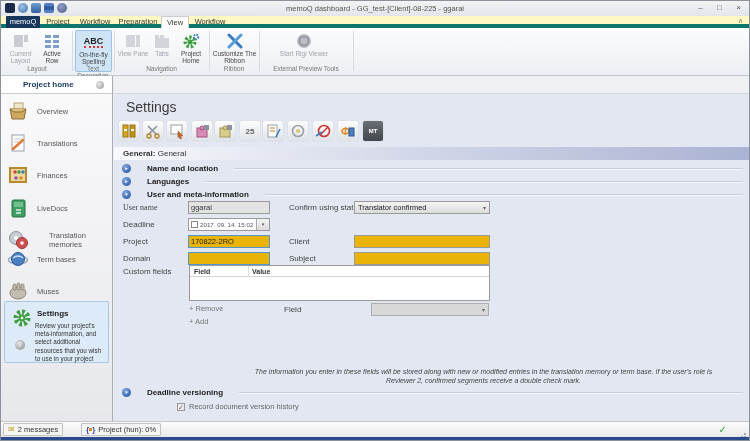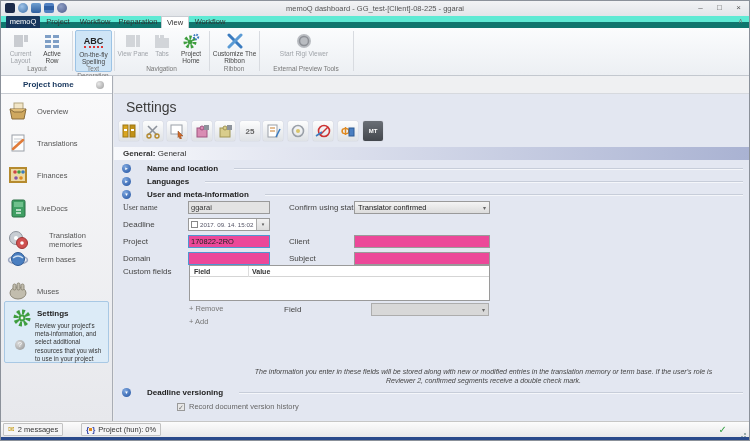--- a/index.html
+++ b/index.html
@@ -6,21 +6,21 @@
   *{box-sizing:border-box;font-family:"Liberation Sans","DejaVu Sans",sans-serif;}
   .win{position:relative;width:750px;height:441px;background:#e9ebee;border:1px solid #8b919a;overflow:hidden;}
   
   .titlebar{position:absolute;left:0;top:0;width:100%;height:15px;background:linear-gradient(#f2f3f5,#e2e5e9);}
   .qat{position:absolute;left:4px;top:2px;display:flex;gap:3px;}
   .qicon{width:10px;height:10px;border-radius:2px;font-size:6px;color:#fff;text-align:center;line-height:10px;}
   .wtitle{position:absolute;left:0;right:0;top:3px;text-align:center;font-size:7.5px;color:#555;}
   .wbtns{position:absolute;right:4px;top:1px;display:flex;gap:6px;}
   .wbtn{width:13px;height:12px;font-size:8px;color:#555;text-align:center;line-height:12px;}
   
-  .tabrow{position:absolute;left:0;top:15px;width:100%;height:12px;background:#5eead4;border-bottom:6px solid #0f766e;}
+  .tabrow{position:absolute;left:0;top:15px;width:100%;height:12px;background:#fef9c3;border-bottom:4px solid #0f766e;}
   .rtab{position:absolute;top:0;height:12px;font-size:7.5px;color:#333;text-align:center;line-height:12px;}
   .rtab.memoq{background:#17365d;color:#fff;border-radius:1px 1px 0 0;}
   .rtab.active{background:#fff;border:1px solid #c9cdd3;border-bottom:none;}
   .collapse{position:absolute;right:6px;top:1px;font-size:7px;color:#777;}
   
   .ribbon{position:absolute;left:0;top:27px;width:100%;height:48px;background:linear-gradient(#fbfcfd,#eceff3);border-bottom:1px solid #c3c8cf;}
   .gsep{position:absolute;top:3px;height:40px;width:1px;background:#d8dbe0;}
   .glabel{position:absolute;top:37px;font-size:6.5px;color:#777;text-align:center;}
   .rbtn{position:absolute;top:2px;text-align:center;font-size:6.5px;line-height:1.15;color:#444;padding-top:2px;}
   .rbtn .ric{height:18px;display:flex;align-items:center;justify-content:center;}
@@ -40,21 +40,21 @@
   .content{position:absolute;left:113px;top:75px;width:637px;height:345px;background:#e3e7f1;}
   .cheadstrip{position:absolute;left:0;top:0;width:100%;height:18px;background:#eff0f2;border-bottom:1px solid #d6d9de;}
   .ptitle{position:absolute;left:12px;top:23px;font-size:14px;color:#3c3c3c;}
   .ticon{position:absolute;top:45px;width:20px;height:20px;border-radius:2px;background:linear-gradient(#fdfdfd,#dfe2e6);box-shadow:0 0 1px #aaa;display:flex;align-items:center;justify-content:center;font-size:8px;color:#666;}
   .genbar{position:absolute;left:0;top:71px;width:100%;height:13px;background:linear-gradient(to right,#f8f9fc,#a9b2d2);font-size:8px;line-height:13px;padding-left:9px;color:#333;}
   .sect{position:absolute;left:8px;right:8px;display:flex;align-items:center;gap:16px;}
   .sphere{width:9px;height:9px;border-radius:50%;background:radial-gradient(circle at 35% 30%,#7fa8e0,#1d4e9e);color:#fff;font-size:5px;text-align:center;line-height:9px;flex:0 0 auto;}
   .sect b{font-size:8px;color:#222;}
   .sline{flex:1;height:1px;background:linear-gradient(#fff,#fff),#c4cad8;background:#c7cdd9;box-shadow:0 1px 0 #f4f6fa;}
   .flabel{position:absolute;font-size:8px;color:#444;}
-  .finput{position:absolute;height:13px;background:#ec4899;border:1px solid #9a9a9a;font-size:7.5px;color:#222;padding:0 2px;line-height:12px;}
+  .finput{position:absolute;height:13px;background:#eab308;border:1px solid #9a9a9a;font-size:7.5px;color:#222;padding:0 2px;line-height:12px;}
   input.finput{margin:0;}
   .finput.disab{background:#e3e3e3;color:#333;}
   .finput.focus{border:1px solid #4f96d1;}
   .ddown{position:absolute;height:13px;background:linear-gradient(#f4f4f4,#dcdcdc);border:1px solid #9a9a9a;font-size:7.5px;color:#222;line-height:12px;padding:0 3px;}
   .ddown .car{position:absolute;right:3px;top:0;color:#666;font-size:6px;}
   .ddown.disab{background:#d8d8d8;border-color:#adadad;color:#888;}
   .dlbox{position:absolute;height:13px;background:#fff;border:1px solid #9a9a9a;display:flex;align-items:center;}
   .cb{width:7px;height:7px;border:1px solid #888;background:#fff;margin:0 2px;flex:0 0 auto;}
   .dltext{font-size:6.2px;color:#556;white-space:nowrap;flex:1;}
   .calbtn{width:13px;height:11px;background:linear-gradient(#f2f2f2,#ddd);border-left:1px solid #aaa;font-size:5px;color:#555;text-align:center;line-height:11px;flex:0 0 auto;}

